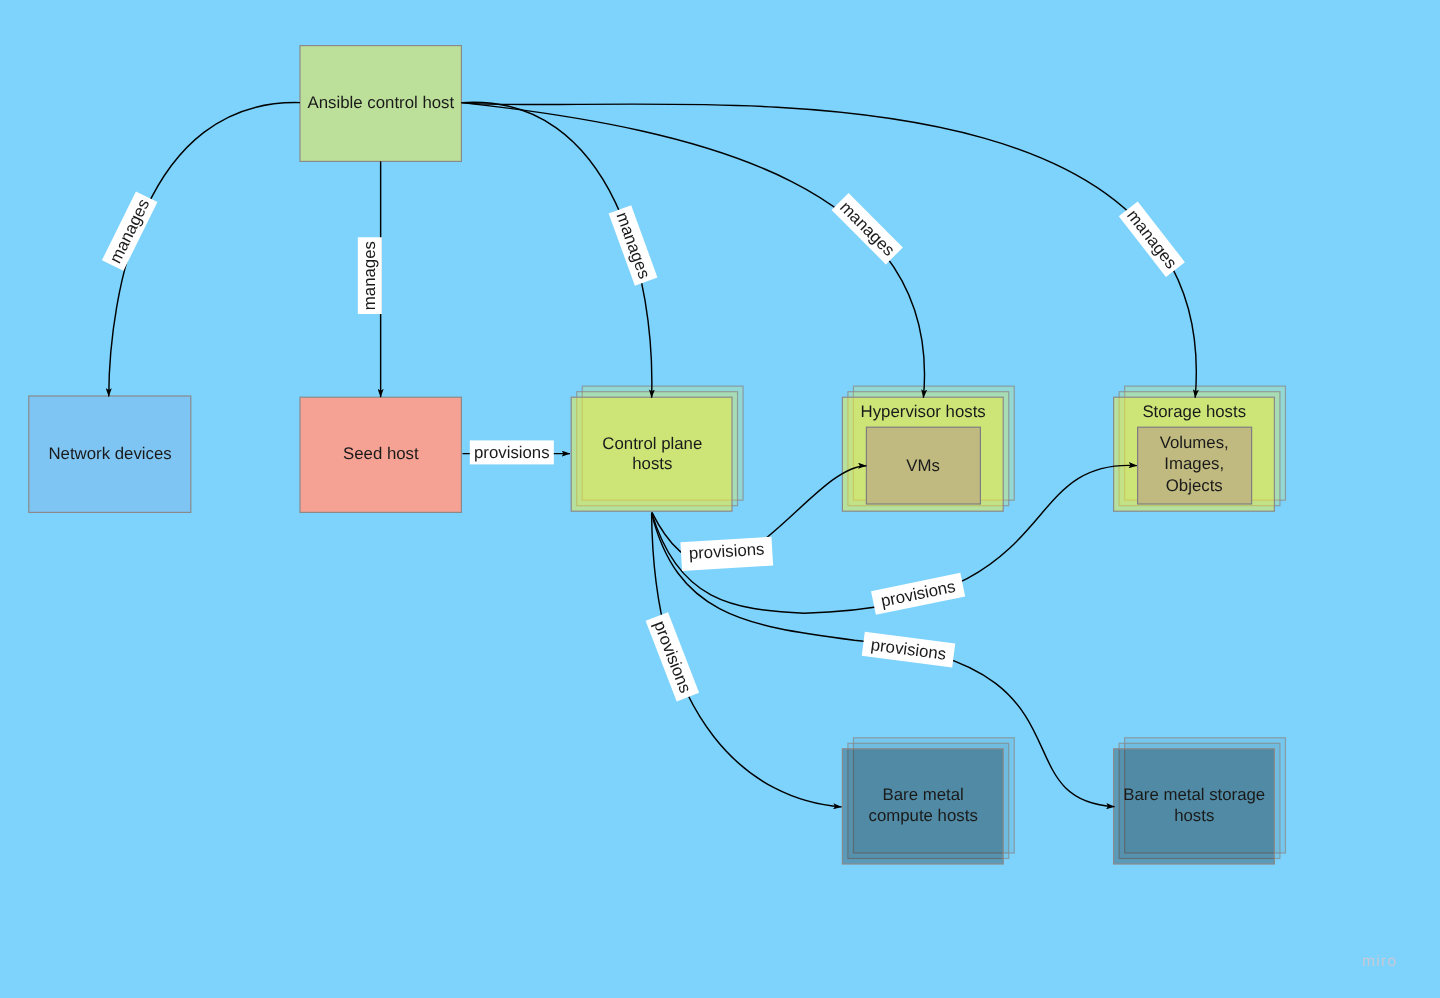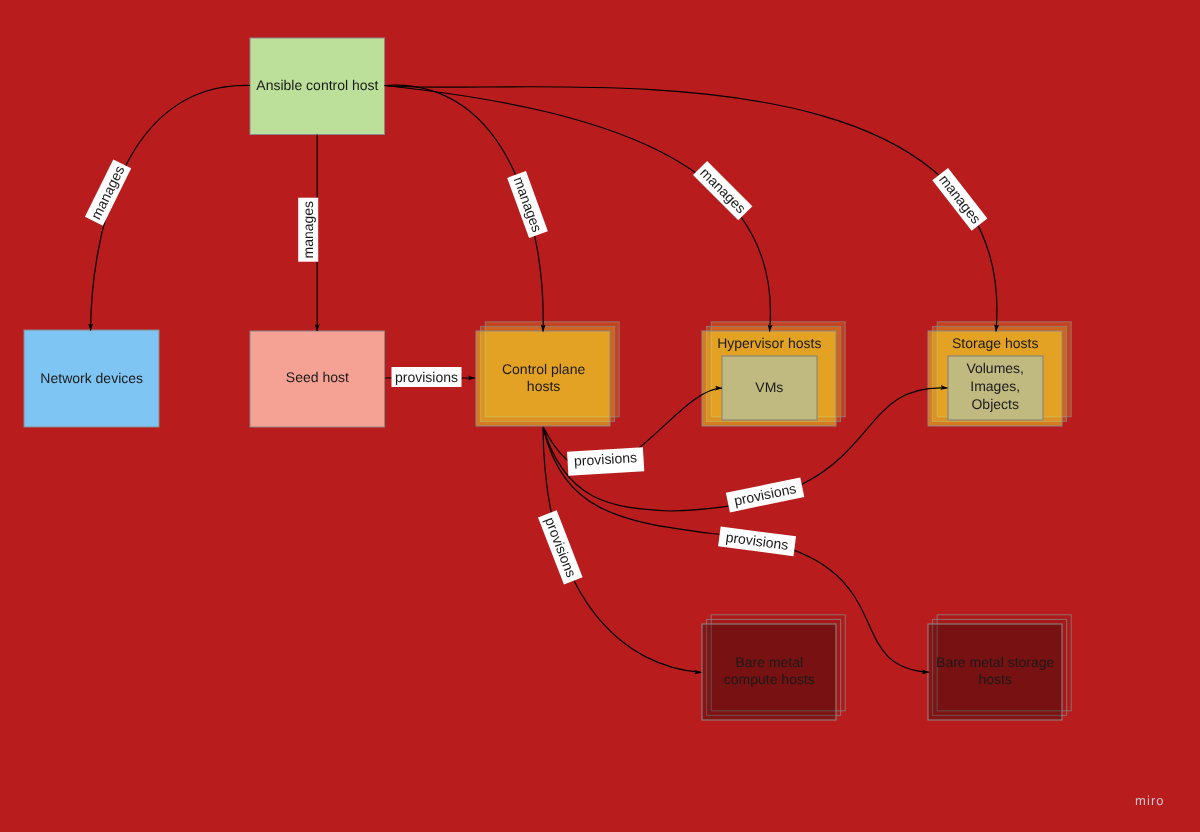--- a/index.html
+++ b/index.html
@@ -1,20 +1,20 @@
 <!DOCTYPE html>
 <html><head>
 <meta charset="utf-8">
 <title>Diagram</title>
 <style>
   html, body { margin:0; padding:0; background:#ffffff; }
   body { width:1200px; height:832px; overflow:hidden;
          font-family:"Liberation Sans", sans-serif;
          -webkit-font-smoothing:antialiased; text-rendering:geometricPrecision; }
-  #canvas { position:relative; width:1200px; height:832px; background:#b91c1c;
+  #canvas { position:relative; width:1200px; height:832px; background:#7dd3fc;
              will-change:transform; }
   svg#scene { position:absolute; left:0; top:0; display:block; }
   .node-text { font-family:"Liberation Sans", sans-serif; font-size:14px; fill:#1a1a1a;
                text-anchor:middle; dominant-baseline:alphabetic; }
   .edge-label { font-family:"Liberation Sans", sans-serif; font-size:14px; fill:#1a1a1a;
                 text-anchor:middle; }
   .edge-path { fill:none; stroke:#000000; stroke-width:1.2; }
   .watermark { font-family:"Liberation Sans", sans-serif; font-size:13px; fill:#c8c8d4;
                letter-spacing:1.1px; }
 </style>

